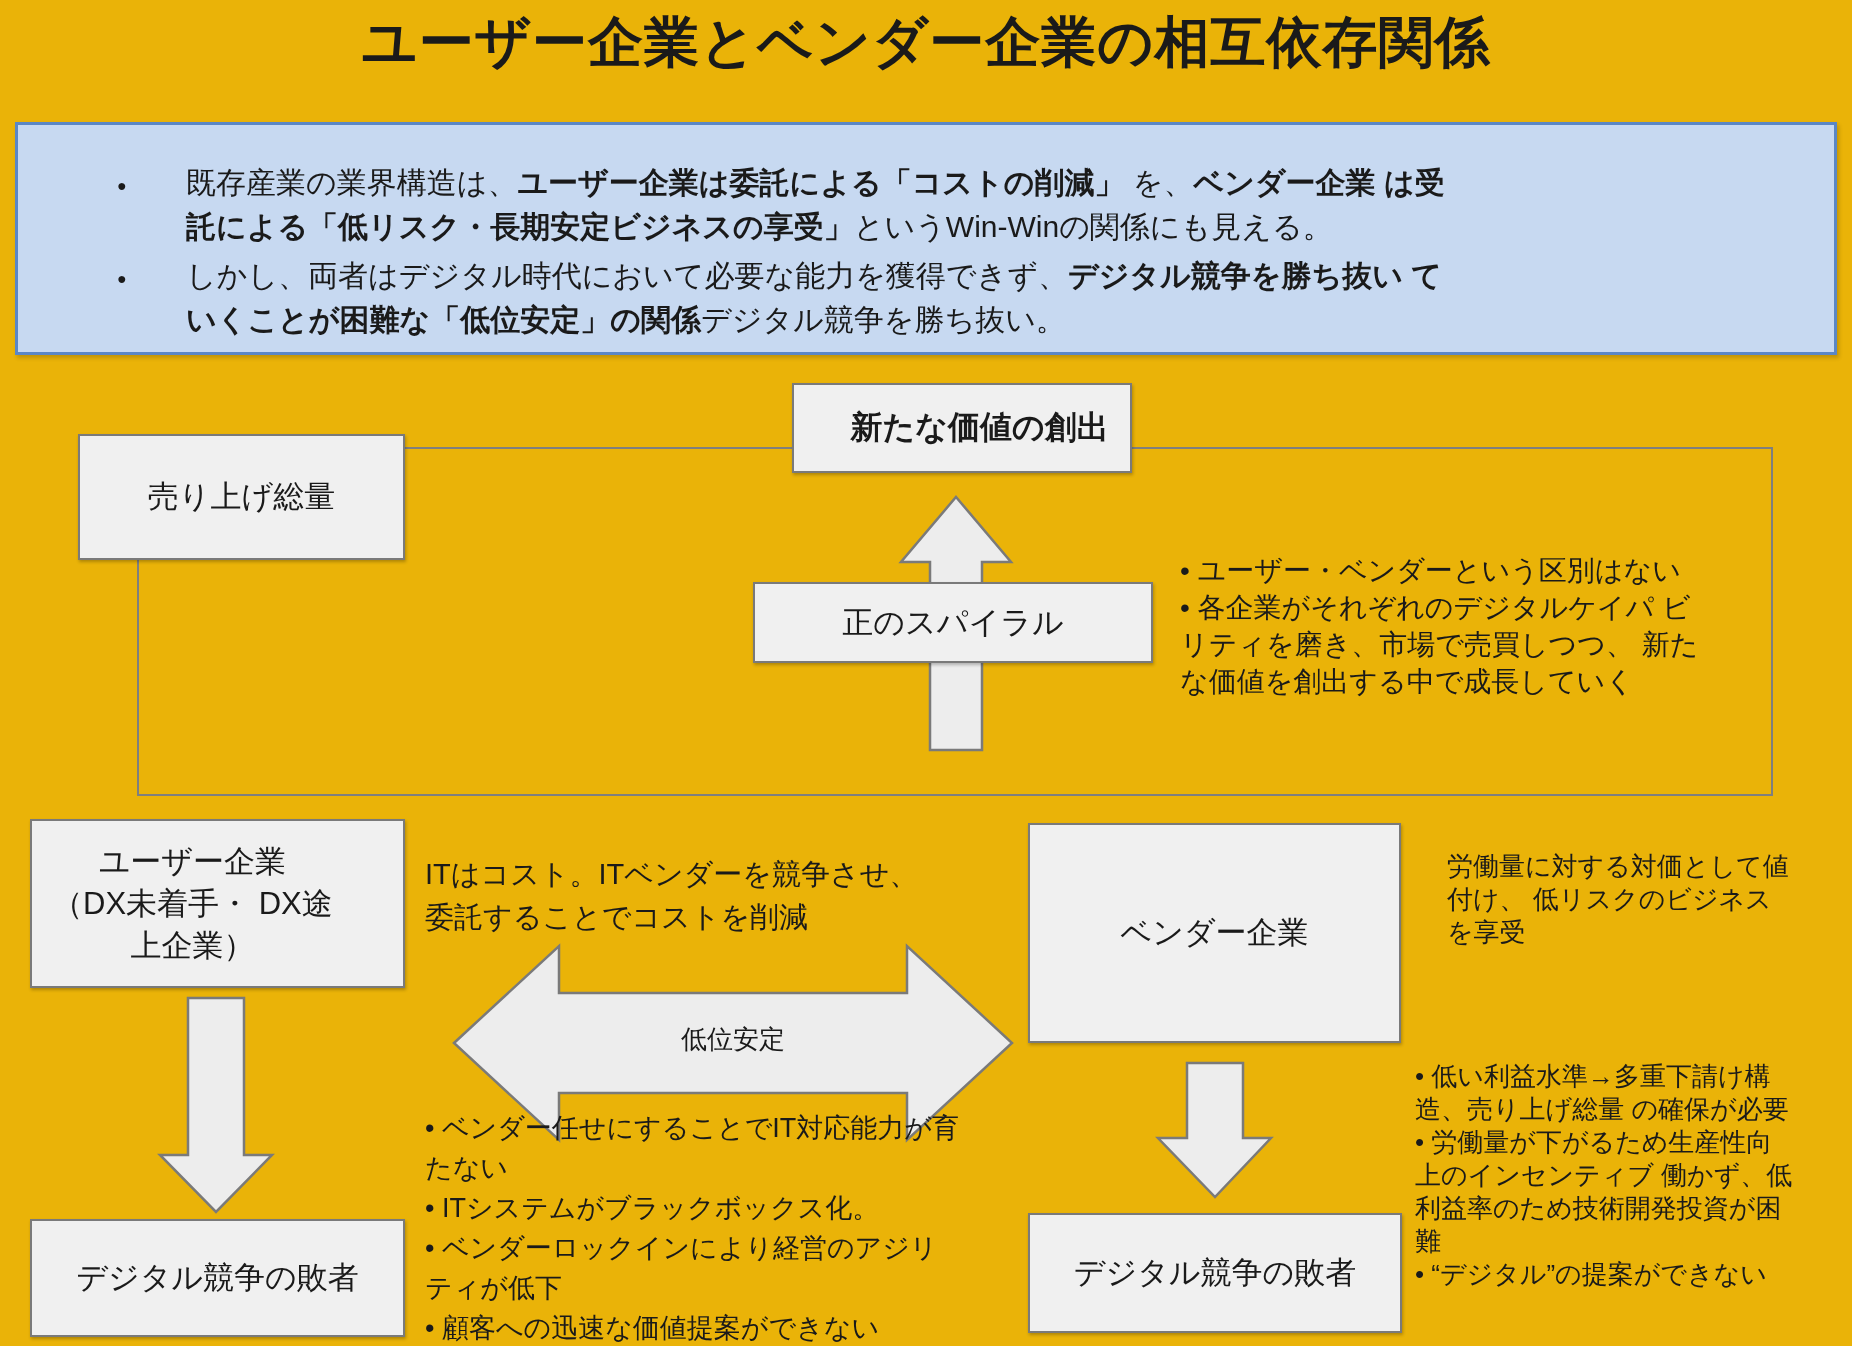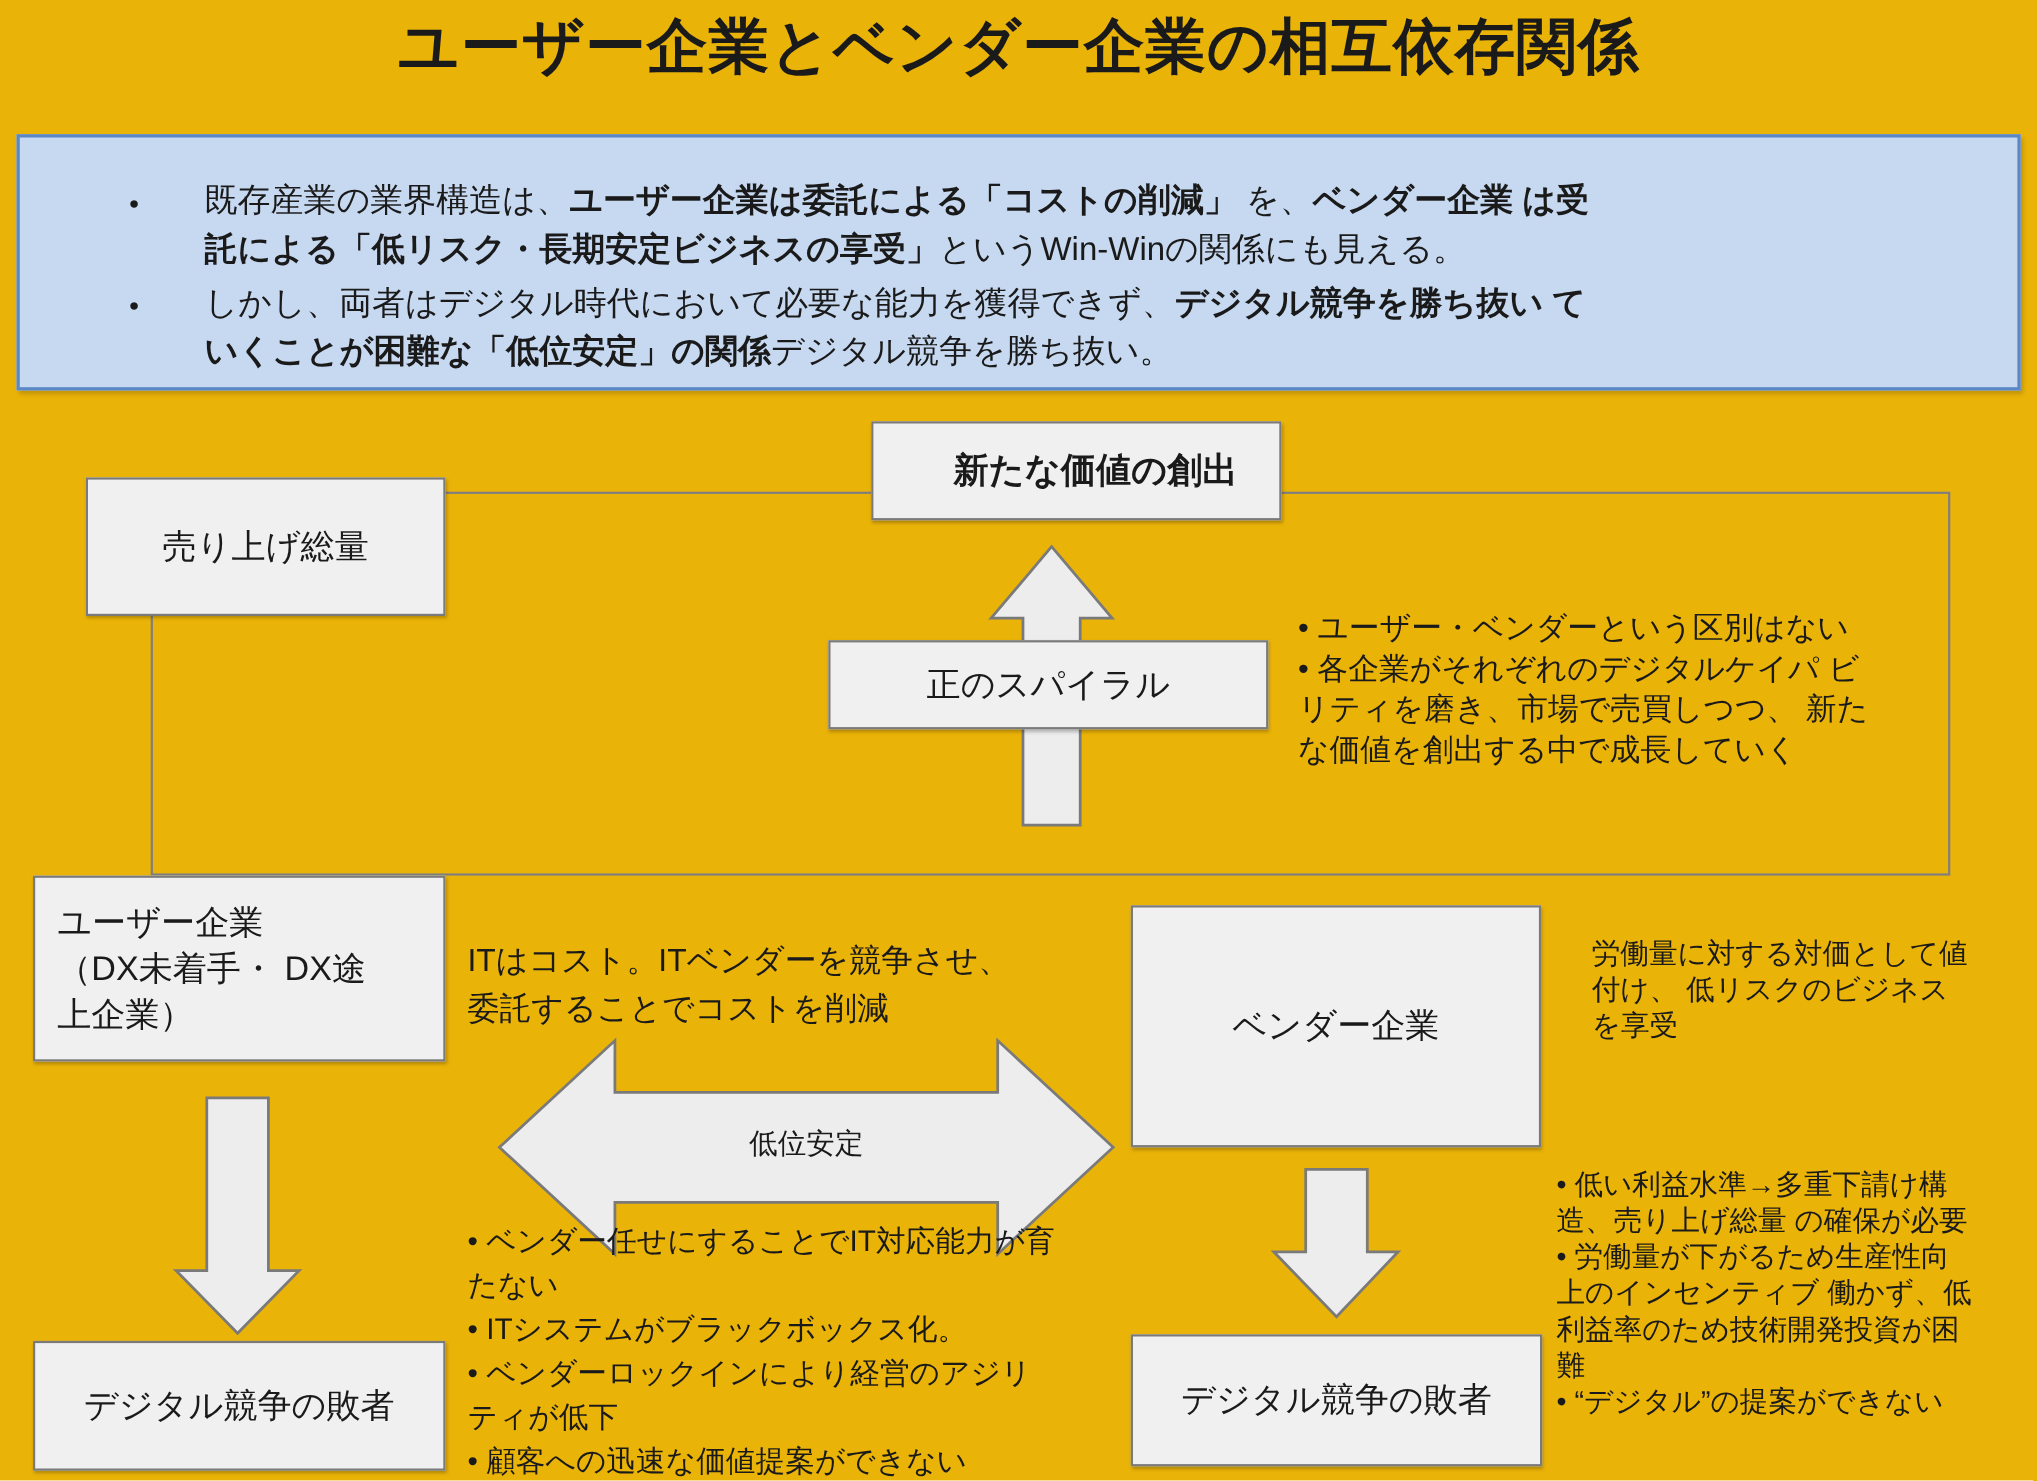--- a/index.html
+++ b/index.html
@@ -73,24 +73,24 @@
     box-shadow:1px 2px 3px rgba(0,0,0,0.25);
     display:flex;align-items:center;justify-content:center;
     text-align:center;
     z-index:3;
   }
   .gbox .label{
     font-size:31px;
     white-space:pre-line;
   }
   .box-digital-industry{left:78px;top:434px;width:327px;height:126px;}
-  .box-new-value{left:792px;top:383px;width:373px;height:90px;padding-left:35px;}
+  .box-new-value{left:792px;top:383px;width:340px;height:90px;padding-left:35px;}
   .box-new-value .label{font-weight:700;font-size:32px;}
   .box-positive-spiral{left:753px;top:582px;width:400px;height:81px;}
-  .box-user-company{left:30px;top:796px;width:375px;height:169px;justify-content:flex-start;text-align:left;}
+  .box-user-company{left:30px;top:819px;width:375px;height:169px;justify-content:flex-start;text-align:center;}
   .box-user-company .label{padding-left:20px;line-height:42px;}
   .box-vendor-company{left:1028px;top:823px;width:373px;height:220px;}
   .box-loser-left{left:30px;top:1219px;width:375px;height:118px;}
   .box-loser-right{left:1028px;top:1213px;width:374px;height:120px;}
   .note{
     position:absolute;
     white-space:pre-line;
     z-index:4;
   }
   .note-spiral{left:1180px;top:552px;width:560px;font-size:28px;line-height:37px;}

